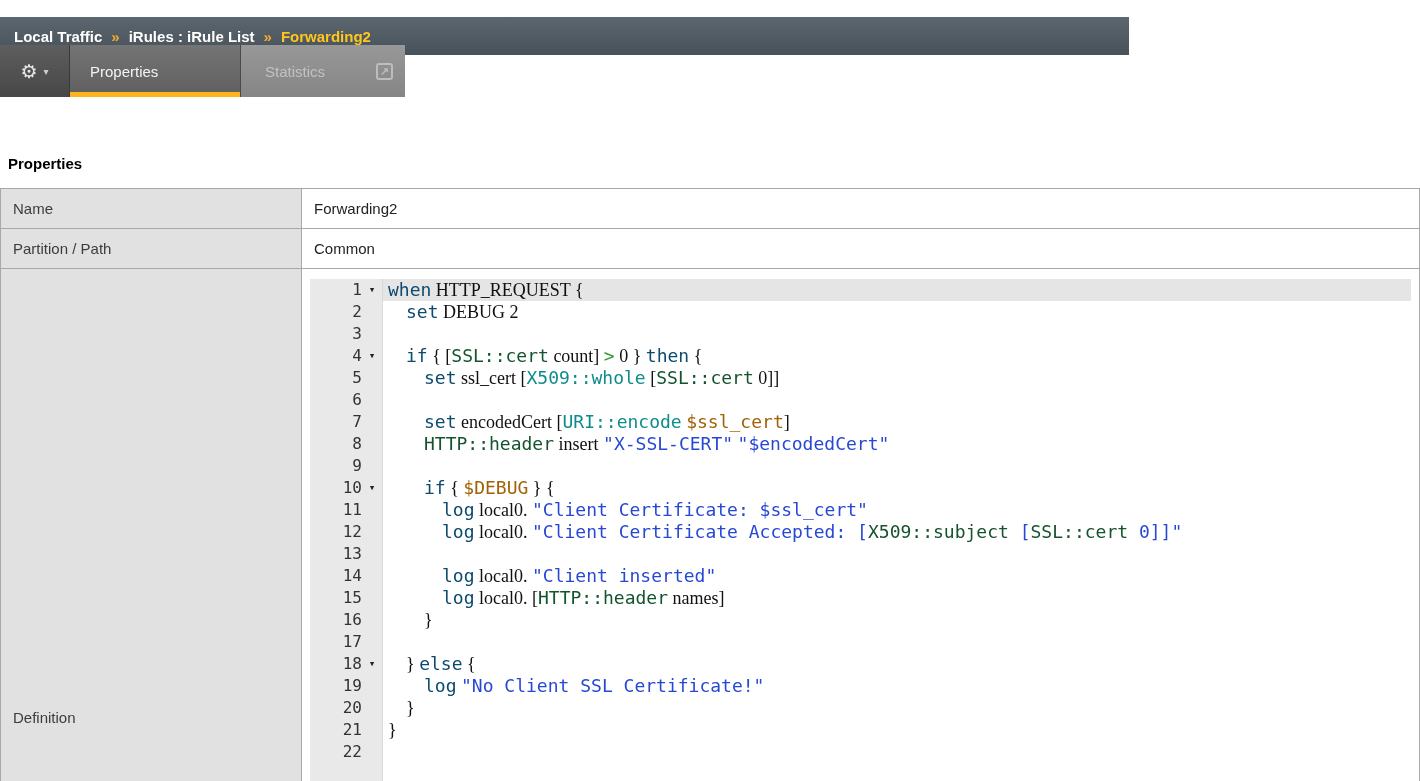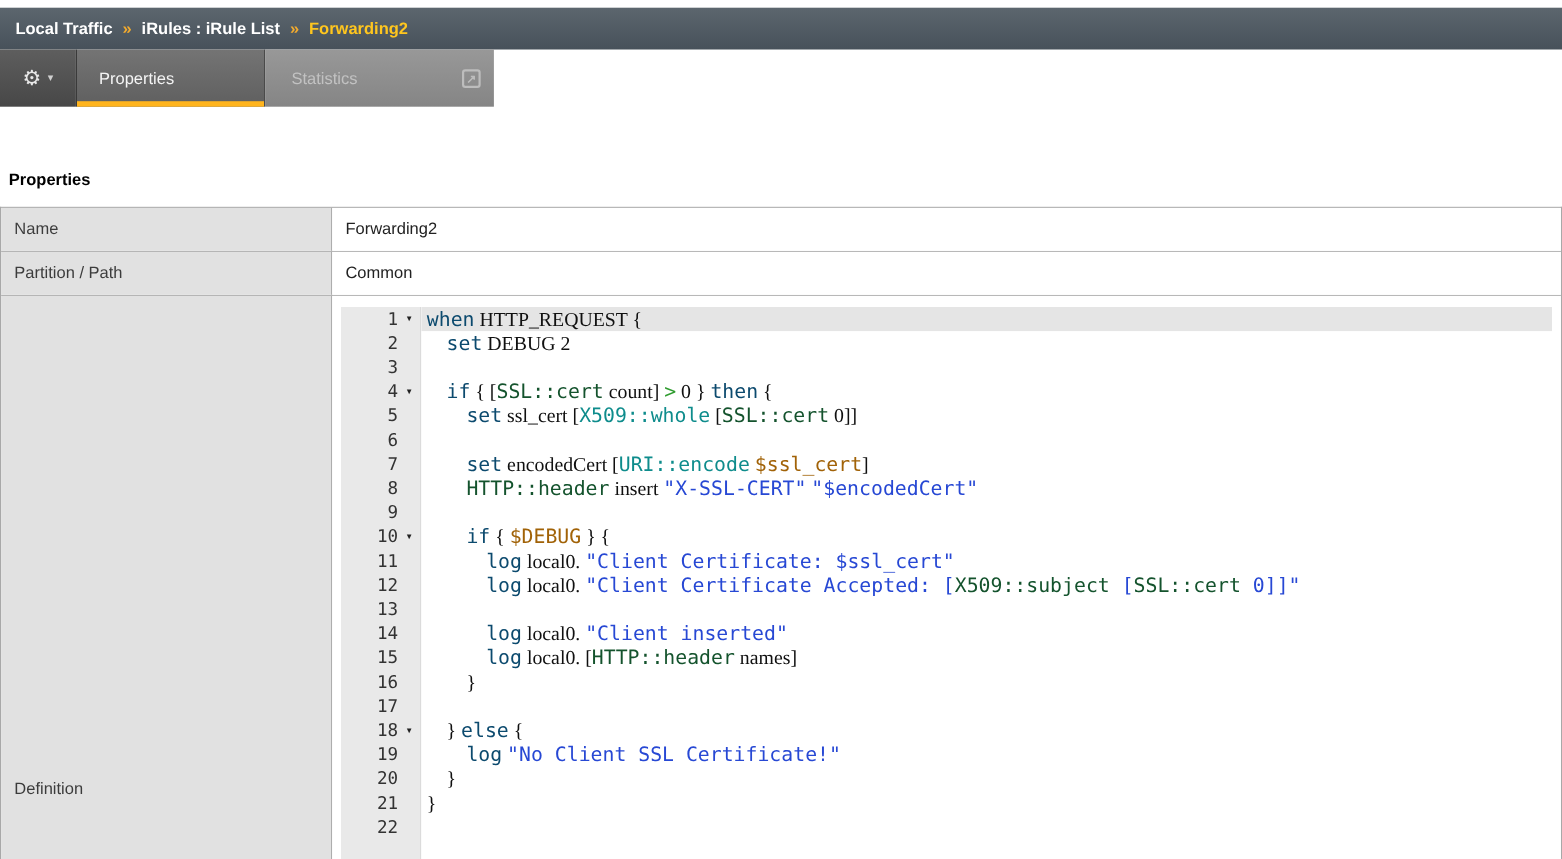--- a/index.html
+++ b/index.html
@@ -1,21 +1,21 @@
 <!DOCTYPE html>
 <html><head>
 <meta charset="utf-8">
 <style>
   * { margin:0; padding:0; box-sizing:border-box; }
   html,body { width:1420px; height:781px; background:#fff; font-family:"Liberation Sans", sans-serif; overflow:hidden; }
   body { position:relative; }
 
   
   .breadcrumb-bar {
-    position:absolute; top:7px; left:0; width:1420px; height:38px;
+    position:absolute; top:17px; left:0; width:1129px; height:38px;
     background:linear-gradient(#5c666e, #47515a);
     display:flex; align-items:center; padding-left:14px; gap:9px;
   }
   .crumb { color:#ffffff; font-weight:bold; font-size:15px; cursor:pointer; }
   .crumb-sep { color:#f3ab2e; font-weight:bold; font-size:15px; }
   .crumb-current { color:#ffc61e; font-weight:bold; font-size:15px; }
 
   
   .tab-bar { position:absolute; top:45px; left:0; height:52px; display:flex; }
   .gear-tab {
@@ -26,21 +26,21 @@
   .gear-glyph { color:#e8e8e8; font-size:19px; line-height:1; }
   .gear-caret { color:#cfcfcf; font-size:10px; margin-left:6px; }
   .tab { display:flex; align-items:center; position:relative; cursor:pointer; }
   .tab-properties {
     width:171px; background:linear-gradient(#747474, #5f5f5f);
     border-right:1px solid #4a4a4a; padding-left:20px;
   }
   .tab-properties .tab-label { color:#f4f4f4; font-size:15px; }
   .tab-indicator { position:absolute; left:0; right:0; bottom:0; height:5px; background:#ffb41d; }
   .tab-statistics {
-    width:208px; background:linear-gradient(#989898, #858585); padding-left:24px;
+    width:164px; background:linear-gradient(#989898, #858585); padding-left:24px;
   }
   .tab-statistics .tab-label { color:#c2c2c2; font-size:15px; }
   .extlink {
     margin-left:auto; margin-right:12px; width:17px; height:17px;
     border:2px solid #bdbdbd; border-radius:3px;
     color:#bdbdbd; font-size:11px; font-weight:bold;
     display:flex; align-items:center; justify-content:center;
   }
 
   

